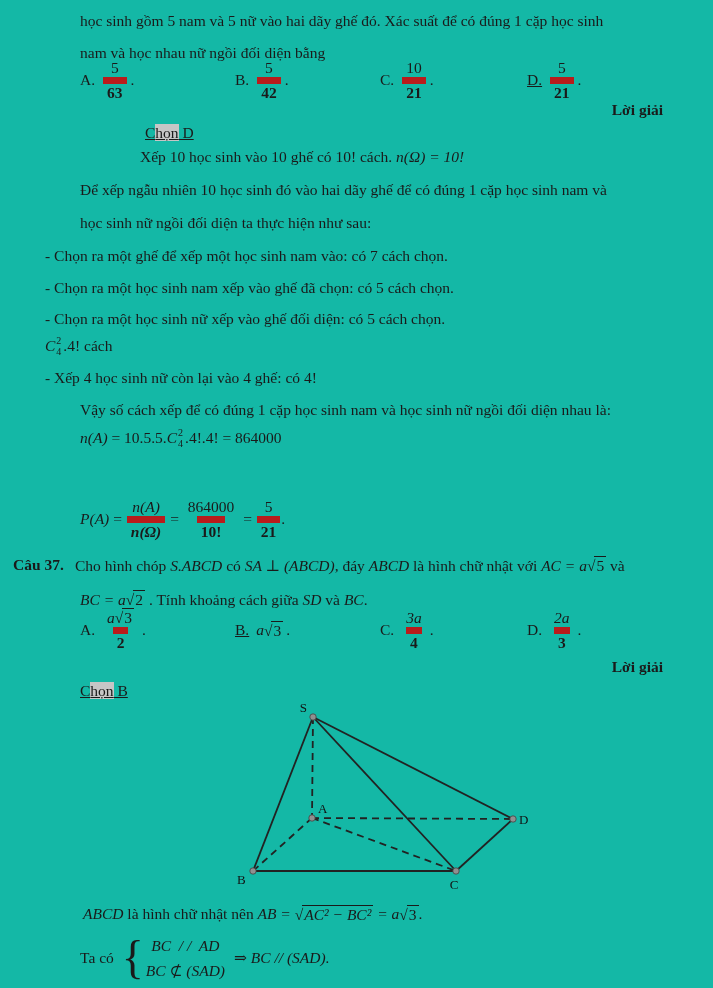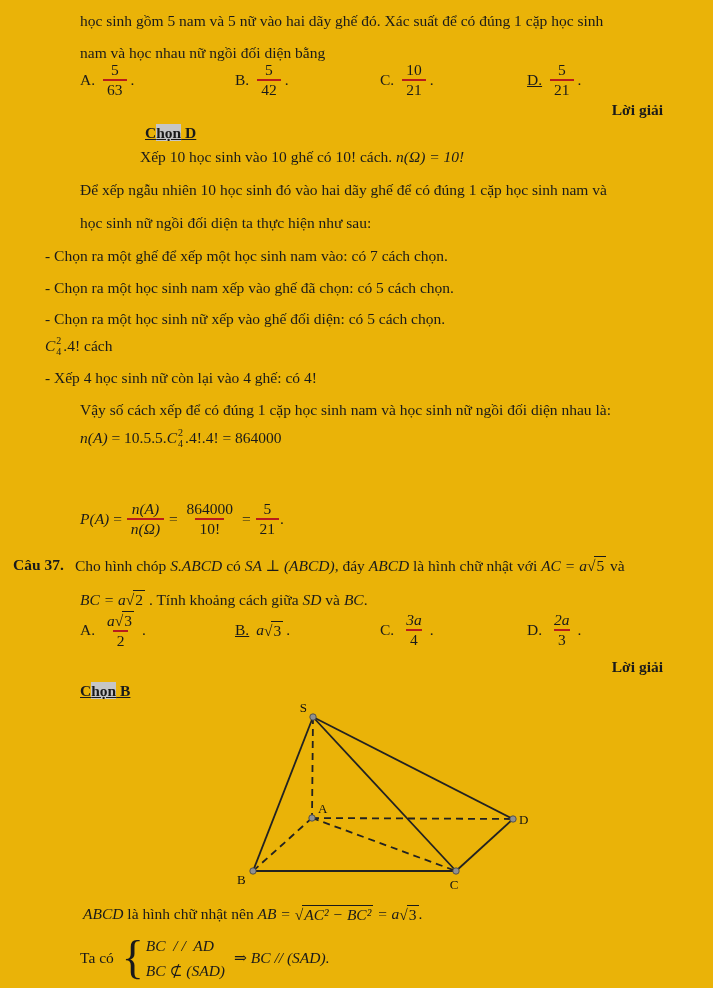--- a/index.html
+++ b/index.html
@@ -1,37 +1,37 @@
 <!DOCTYPE html>
 <html><head>
 <meta charset="utf-8">
 <style>
   html,body{margin:0;padding:0;background:#ffffff;}
-  .page{position:relative;width:713px;height:988px;background:#eab308;overflow:hidden;
+  .page{position:relative;width:713px;height:988px;background:#14b8a6;overflow:hidden;
         font-family:"Liberation Serif","DejaVu Serif",serif;font-size:15.5px;color:#1a1a1a;}
   .abs{position:absolute;white-space:nowrap;}
   .abs span,.abs i{white-space:pre;}
   .center{left:0;width:663px;text-align:right;}
   .bold{font-weight:bold;}
-  .chon{font-weight:bold;text-decoration:underline;}
+  .chon{font-weight:normal;text-decoration:underline;}
   .hl{background:#c6c6c6;}
   .mi{font-style:italic;}
   .u{text-decoration:underline;}
   .mrow{display:flex;align-items:center;}
   .opt{display:inline-flex;align-items:center;height:44px;}
   .olabel{margin-right:7px;}
   .enddot{margin-left:3px;}
   .frac{display:inline-flex;flex-direction:column;align-items:center;line-height:1.15;margin:0 1px;}
   .frac>span{padding:0 4px;}
-  .frac .den{border-top:2px solid #b91c1c;}
+  .frac .den{border-top:7px solid #b91c1c;font-weight:bold;}
   .sqrt{display:inline-flex;align-items:baseline;}
   .rad{line-height:1;}
   .rbody{border-top:1.3px solid #1a1a1a;margin-left:-1px;padding:0 2px;}
   .stack{display:inline-flex;flex-direction:column;align-items:flex-start;font-size:10px;line-height:1.15;margin:0 2px 0 1px;}
-  .case-col{display:inline-flex;flex-direction:column;row-gap:7px;margin:0 5px 0 2px;}
+  .case-col{display:inline-flex;flex-direction:column;row-gap:7px;margin:0 5px 0 2px;text-align:center;}
   .brace{font-size:46px;font-weight:300;line-height:.9;margin-left:4px;}
   .fig-line{stroke:#222;stroke-width:1.8;fill:none;}
   .fig-dash{stroke:#222;stroke-width:1.8;fill:none;stroke-dasharray:7 5;}
   .vtx{fill:#909090;stroke:#404040;stroke-width:.8;}
   svg text{font-family:"Liberation Serif","DejaVu Serif",serif;font-size:13px;fill:#111;}
 </style>
 </head>
 <body>
 
 <div class="page">

